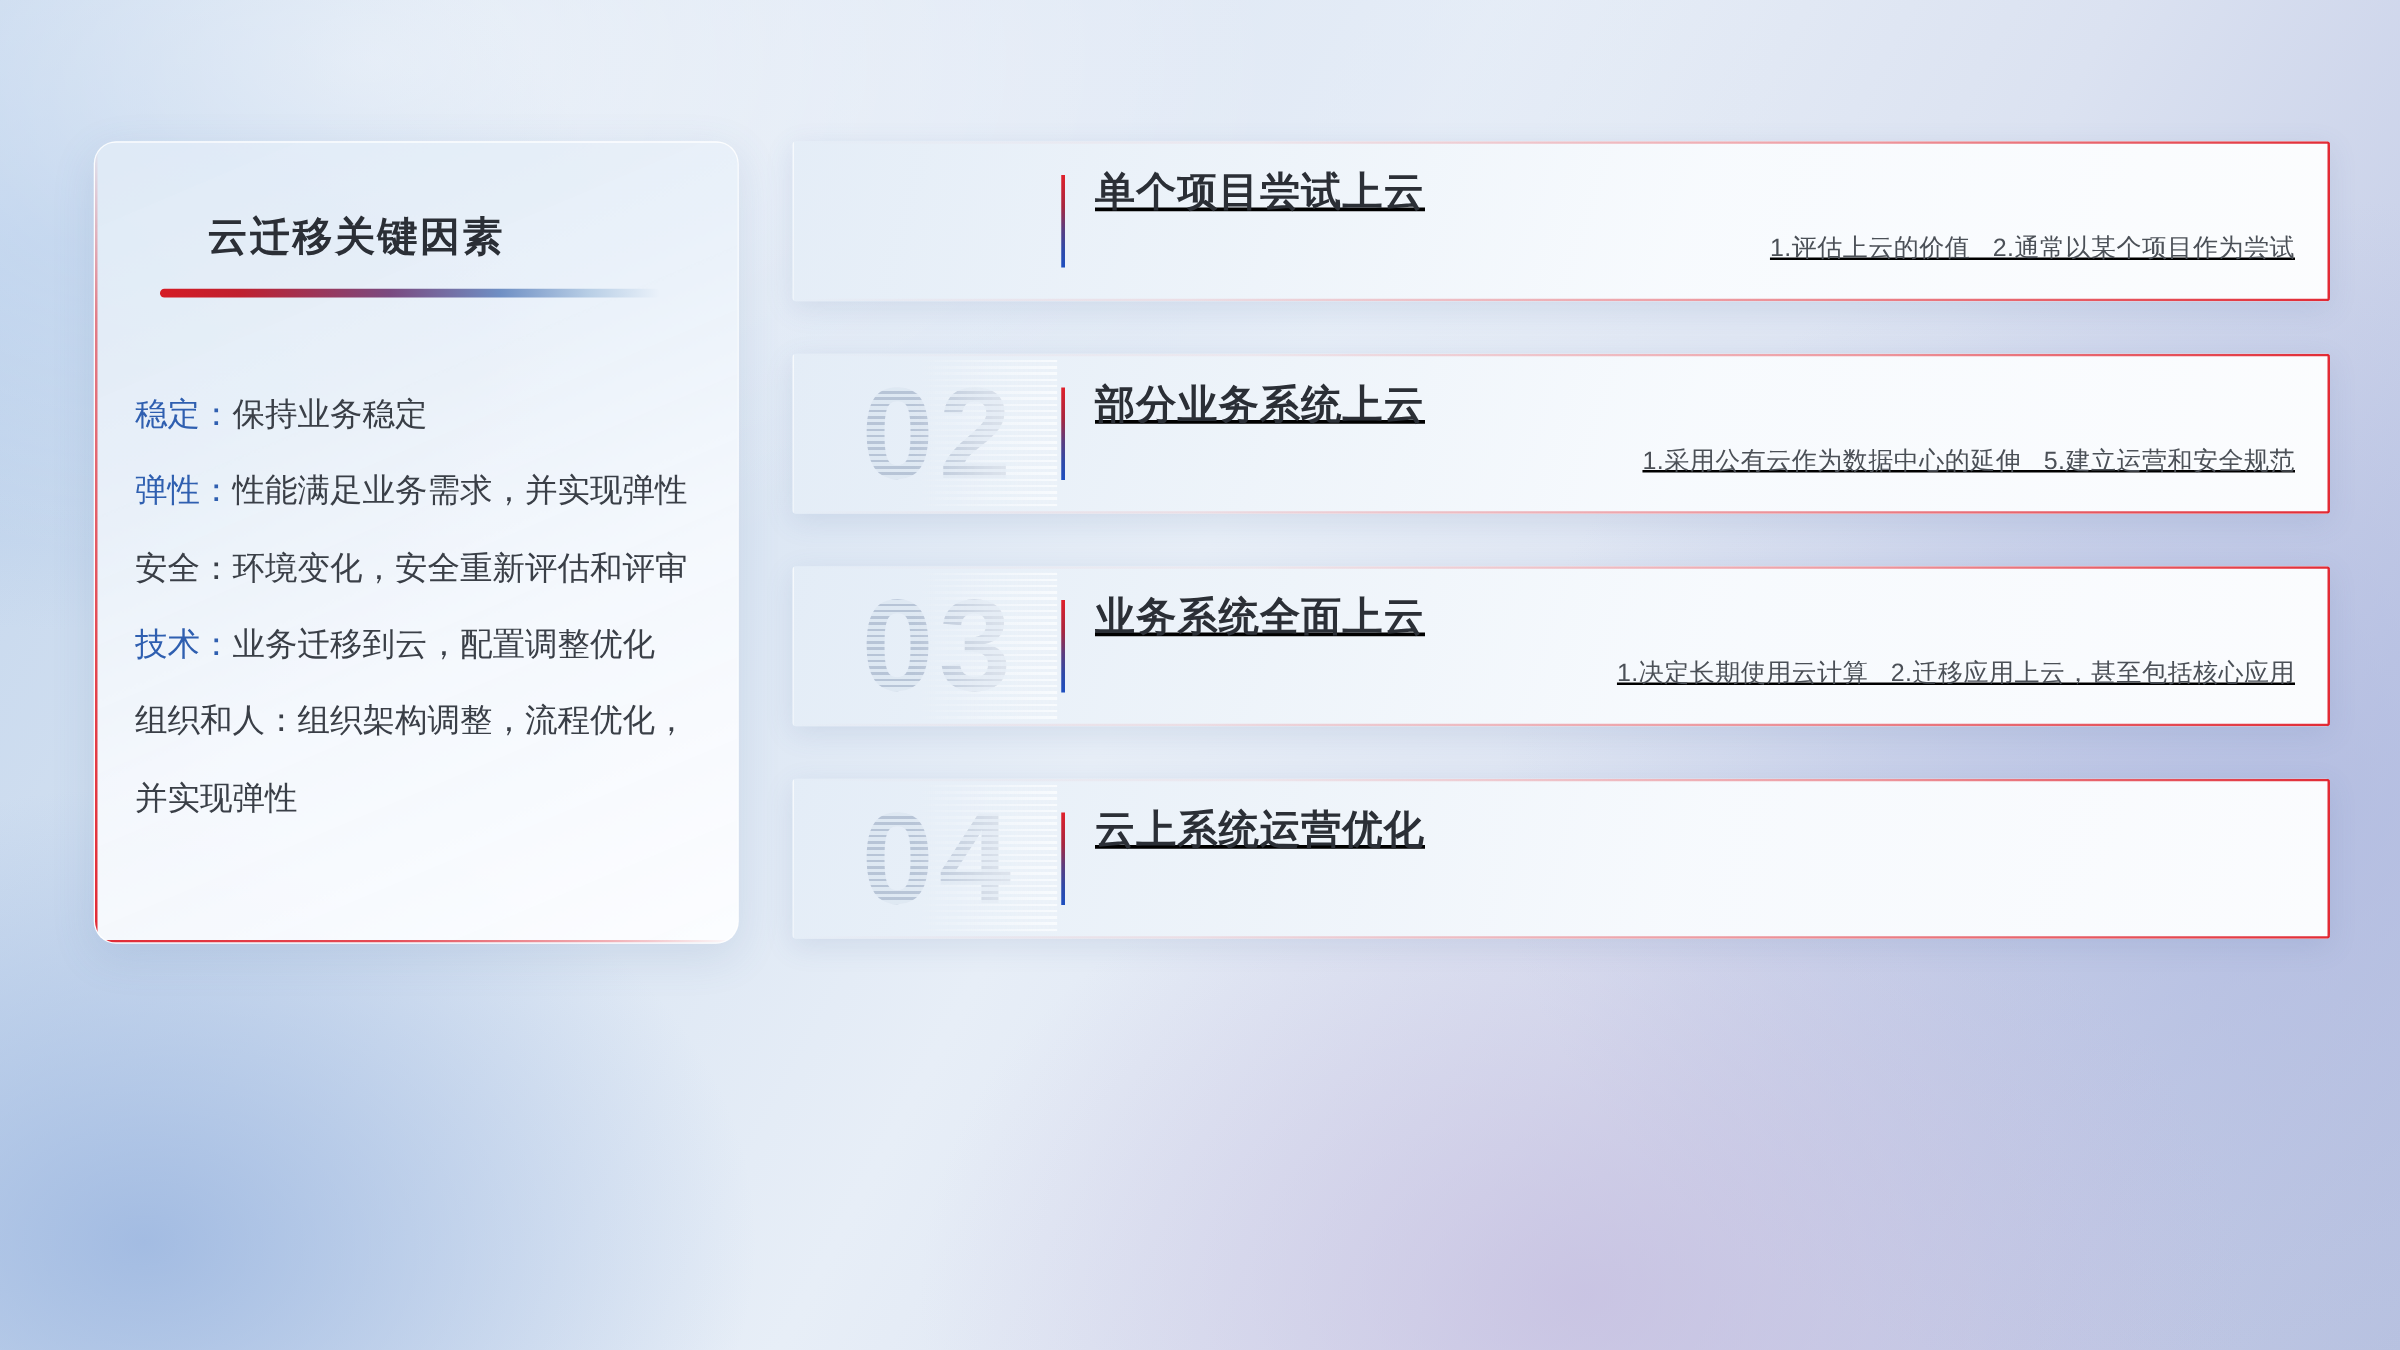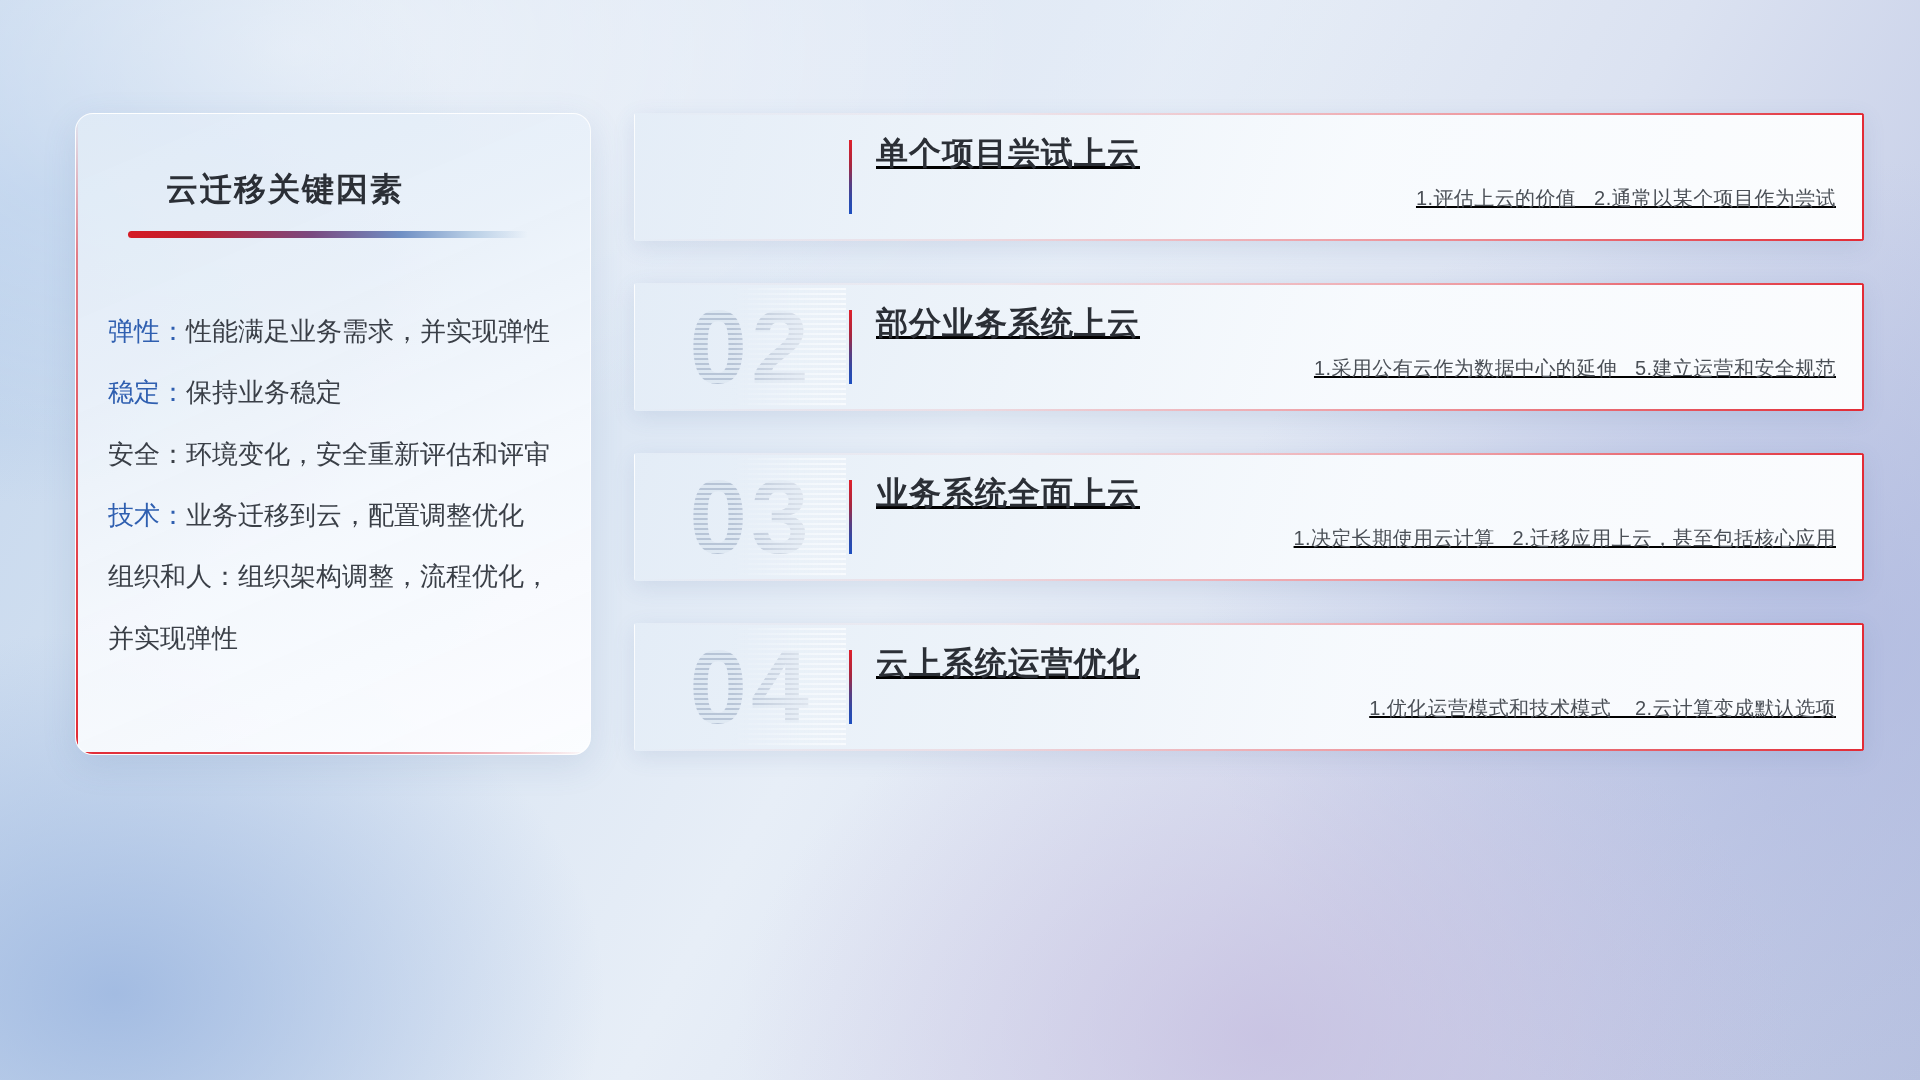--- a/index.html
+++ b/index.html
@@ -186,24 +186,24 @@
 
   <div class="left-panel">
     <span class="edge-red-left"></span>
     <span class="edge-red-bottom"></span>
 
     <div class="panel-title">云迁移关键因素</div>
     <div class="title-rule"></div>
 
     <div class="factor-list">
       <div class="factor-row">
+        <span class="factor-key blue">稳定：</span><span class="factor-val">保持业务稳定</span>
+      </div>
+      <div class="factor-row">
         <span class="factor-key blue">弹性：</span><span class="factor-val">性能满足业务需求，并实现弹性</span>
-      </div>
-      <div class="factor-row">
-        <span class="factor-key blue">稳定：</span><span class="factor-val">保持业务稳定</span>
       </div>
       <div class="factor-row">
         <span class="factor-key">安全：</span><span class="factor-val">环境变化，安全重新评估和评审</span>
       </div>
       <div class="factor-row">
         <span class="factor-key blue">技术：</span><span class="factor-val">业务迁移到云，配置调整优化</span>
       </div>
       <div class="factor-row">
         <span class="factor-key">组织和人：</span><span class="factor-val">组织架构调整，流程优化，</span>
       </div>
@@ -255,18 +255,17 @@
 
     <div class="card">
       <span class="rule-top"></span>
       <span class="rule-right"></span>
       <span class="rule-bottom"></span>
       <span class="rule-left"></span>
       <div class="ghost-num">04</div>
       <span class="card-divider"></span>
       <div class="card-text">
         <div class="card-title">云上系统运营优化</div>
-        <div class="card-sub">1.优化运营模式和技术模式    2.云计算变成默认选项</div>
       </div>
     </div>
 
   </div>
 </div>
 
 </body></html>

